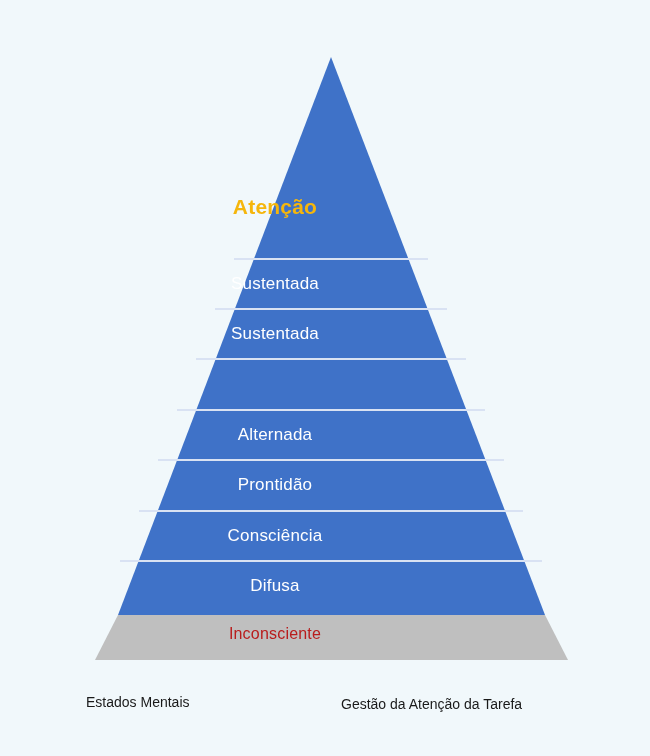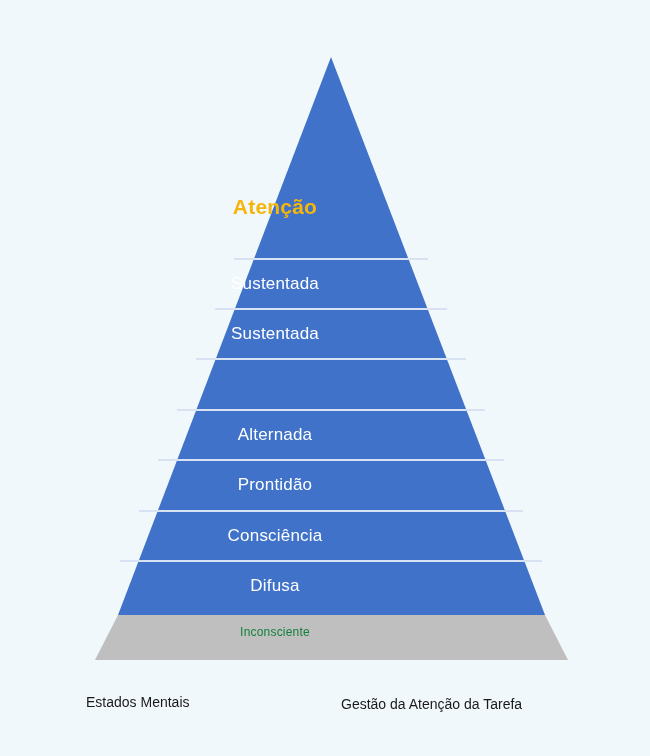--- a/index.html
+++ b/index.html
@@ -39,22 +39,22 @@
     letter-spacing: 0.2px;
     pointer-events: none;
     white-space: nowrap;
   }
   .layer-label.apex {
     color: #f5b60c;
     font-weight: bold;
     font-size: 21px;
   }
   .layer-label.base {
-    color: #15803d;
-    font-size: 12px;
+    color: #b91c1c;
+    font-size: 16px;
   }
   .footer-label {
     position: absolute;
     font-size: 14px;
     color: #1a1a1a;
     white-space: nowrap;
   }
   #footer-left {
     left: 70px;
     top: 694px;

